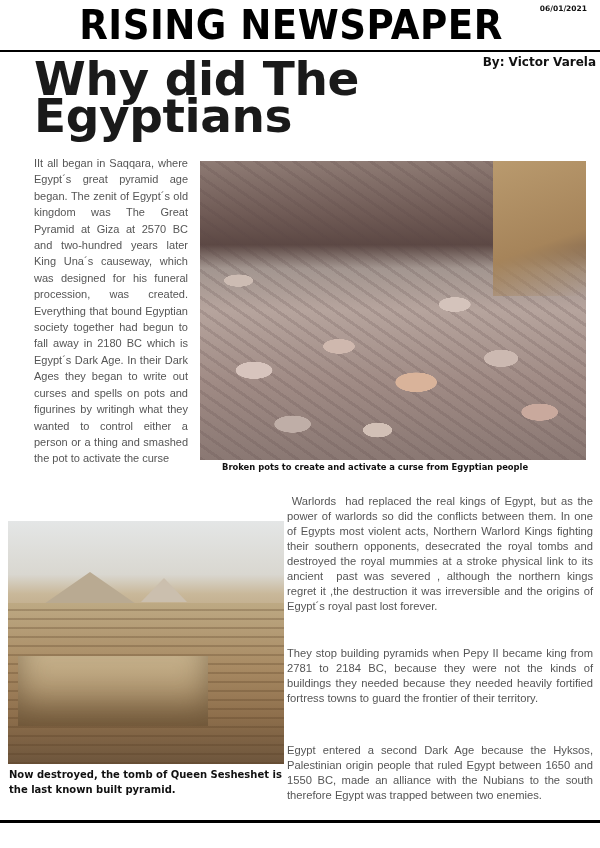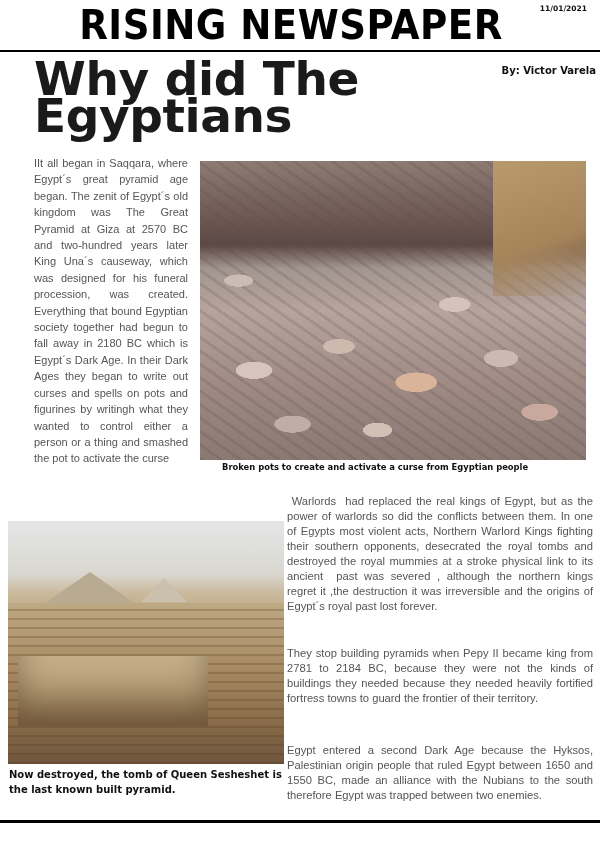--- a/index.html
+++ b/index.html
@@ -1,21 +1,21 @@
 <!DOCTYPE html>
 <html><head>
 <meta charset="utf-8">
 <style>
   html, body { margin: 0; padding: 0; background: #ffffff; }
   body { width: 600px; height: 848px; position: relative; overflow: hidden; font-family: "DejaVu Sans", sans-serif; color: #111; }
   .masthead { position: absolute; left: 0; top: 0; width: 600px; height: 50px; }
   .masthead-title { position: absolute; left: 0; width: 582px; top: 1px; text-align: center; font-family: "DejaVu Sans", sans-serif; font-size: 40px; font-weight: bold; letter-spacing: 0.5px; color: #000; line-height: 48px; transform: scaleX(0.93); transform-origin: center; }
   .date { position: absolute; right: 13px; top: 4px; font-family: "DejaVu Sans", sans-serif; font-size: 7.5px; font-weight: bold; color: #111; }
   .rule-top { position: absolute; left: 0; top: 50px; width: 600px; height: 2px; background: #000; }
-  .byline { position: absolute; right: 4px; top: 65px; font-family: "DejaVu Sans", sans-serif; font-size: 10px; font-weight: bold; color: #111; }
+  .byline { position: absolute; right: 4px; top: 55px; font-family: "DejaVu Sans", sans-serif; font-size: 12px; font-weight: bold; color: #111; }
   .headline { position: absolute; left: 34px; top: 60px; width: 520px; font-family: "DejaVu Sans", sans-serif; font-weight: bold; font-size: 47px; line-height: 37px; color: #1a1a1a; letter-spacing: -0.4px; }
   .col-left { position: absolute; left: 34px; top: 155px; width: 154px; font-family: "Liberation Sans", sans-serif; font-size: 11px; line-height: 16.4px; color: #555; text-align: justify; }
   .img-pots { position: absolute; left: 200px; top: 161px; width: 386px; height: 299px; overflow: hidden;
     background:
       radial-gradient(ellipse 30px 14px at 14% 70%, #d7c4bd 0 60%, transparent 62%),
       radial-gradient(ellipse 26px 12px at 36% 62%, #cfb8ae 0 60%, transparent 62%),
       radial-gradient(ellipse 34px 16px at 56% 74%, #d9b39a 0 60%, transparent 62%),
       radial-gradient(ellipse 28px 14px at 78% 66%, #ccb9b1 0 60%, transparent 62%),
       radial-gradient(ellipse 30px 14px at 88% 84%, #c9a99d 0 60%, transparent 62%),
       radial-gradient(ellipse 30px 14px at 24% 88%, #bfaea7 0 60%, transparent 62%),
@@ -41,21 +41,21 @@
   .p1 { top: 494px; }
   .p2 { top: 646px; }
   .p3 { top: 743px; }
   .rule-bottom { position: absolute; left: 0; top: 820px; width: 600px; height: 3px; background: #000; }
 </style>
 </head>
 <body>
 
 <header class="masthead">
   <div class="masthead-title">RISING NEWSPAPER</div>
-  <div class="date">11/01/2021</div>
+  <div class="date">06/01/2021</div>
 </header>
 <div class="rule-top"></div>
 
 <div class="byline">By: Victor Varela</div>
 
 <h1 class="headline" style="margin:0;">
   <span>Why did The Egyptians</span><br>
 </h1>
 
 <p class="col-left" style="margin:0;">IIt all began in Saqqara, where Egypt´s great pyramid age began.  The zenit of Egypt´s old kingdom was The Great Pyramid at Giza at 2570 BC and two-hundred years later King Una´s causeway, which was designed for his funeral procession, was created. Everything that bound Egyptian society together had begun to fall away in 2180 BC which is Egypt´s Dark Age.  In their Dark Ages they began to write out curses and spells on pots and figurines by writingh what they wanted to control either a person or a thing and smashed the pot to activate the curse</p>

